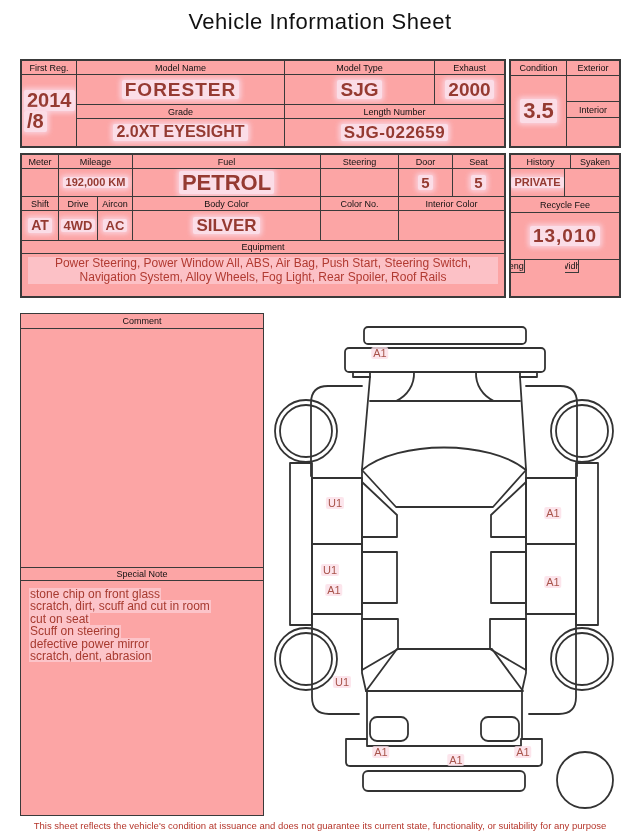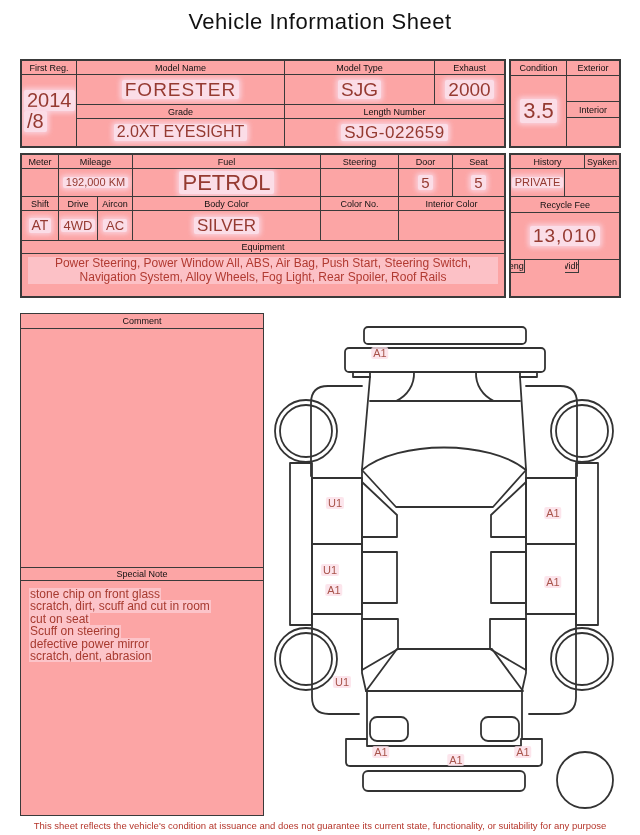--- a/index.html
+++ b/index.html
@@ -13,21 +13,21 @@
   }
   .blk { position:absolute; border:2px solid #3a3a3a; box-sizing:border-box; background:#fca5a5; }
   .grid { display:grid; width:100%; height:100%; }
   .cell { box-sizing:border-box; display:flex; align-items:center; justify-content:center; overflow:hidden; }
   .tl   { justify-content:flex-start; align-items:flex-start; text-align:center; }
   .br { border-right:1px solid #3a3a3a; }
   .bb { border-bottom:1px solid #3a3a3a; }
   .bt { border-top:1px solid #3a3a3a; }
   .hd { font-size:9px; color:#111; }
   .red { color:#953a31; }
-  .hl { background:#fbdde7; box-shadow:0 0 5px 2px rgba(250,214,226,.9); border-radius:2px; padding:0 3px; line-height:1.05; }
+  .hl { background:#fbdde7; box-shadow:0 0 5px 2px rgba(250,214,226,.9); border-radius:2px; padding:0 3px; line-height:1.05;font-weight:bold; }
   .f22{font-size:22px} .f20{font-size:20px; line-height:21px;} .f19{font-size:19px}
   .f18{font-size:22px} .f17{font-size:17px} .f16{font-size:16px} .f15{font-size:15px}
   .f14{font-size:14px} .f13{font-size:13px} .f12{font-size:12px} .f11{font-size:11px}
   .row { display:flex; width:100%; box-sizing:border-box; }
   .row > div { box-sizing:border-box; }
   .equip { color:#b13a31; font-size:12px; line-height:13.5px; padding:3px 6px; }
   .notes { color:#a73a2f; font-size:12px; line-height:12.4px; padding:7px 8px; }
   .notes div { background:rgba(251,222,231,.55); display:inline-block; padding:0 1px; margin:0; }
   .notes div { display:block; width:max-content; max-width:100%; }
   .diagram { position:absolute; left:268px; top:313px; width:372px; height:503px; }
@@ -154,21 +154,21 @@
 
       <div class="cell hd bb" style="grid-area:5/1/6/8">Equipment</div>
       <div class="cell tl equip" style="grid-area:6/1/7/8">
           <span style="background:rgba(251,222,231,.5);">Power Steering, Power Window  All, ABS, Air Bag, Push Start, Steering Switch, Navigation System, Alloy Wheels, Fog Light, Rear Spoiler, Roof Rails</span>
         </div>
     </div>
   </div>
 
   <div class="blk" style="left:509px; top:153px; width:112px; height:145px;">
     <div class="row" style="height:14px;">
-      <div class="cell hd br bb" style="width:74px;">History</div>
+      <div class="cell hd br bb" style="width:60px;">History</div>
       <div class="cell hd bb" style="flex:1;">Syaken</div>
     </div>
     <div class="row" style="height:28px;">
       <div class="cell br bb" style="width:54px;">
           <span class="hl red f11">PRIVATE</span>
         </div>
       <div class="cell bb" style="flex:1;">
           <span class="red f11"></span>
         </div>
     </div>

